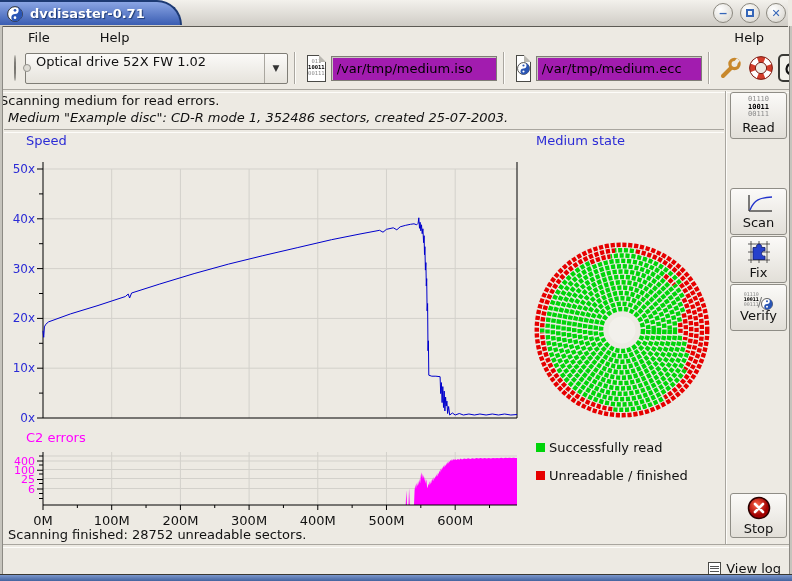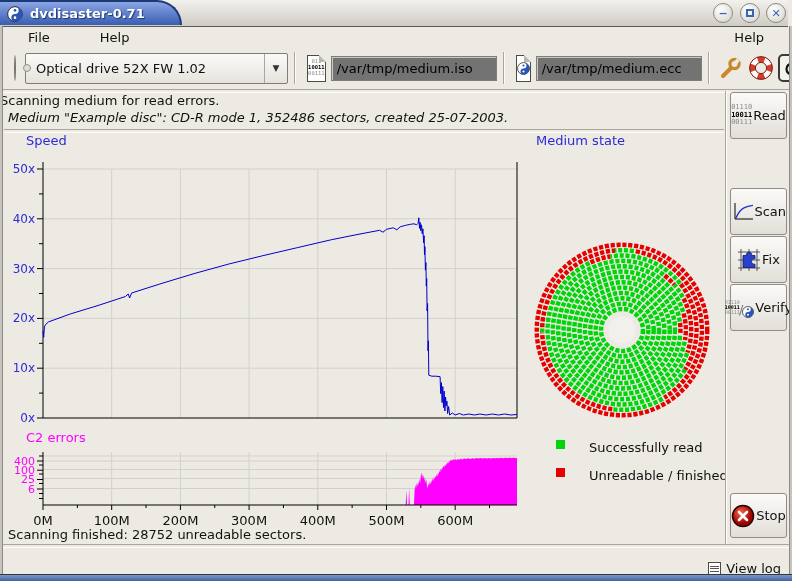--- a/index.html
+++ b/index.html
@@ -24,53 +24,53 @@
           background:linear-gradient(#7b97cc,#43639f);border-top:1px solid #3a3832;}
   
   .menubar{position:absolute;left:3px;right:3px;top:27px;height:20px;display:flex;align-items:center;font-size:13px;}
   .menu-item{padding:2px 25px;} .menu-spring{flex:1;}
   .toolbar{position:absolute;left:3px;right:3px;top:48px;height:40px;display:flex;align-items:center;}
   .tb-sep{width:2px;height:32px;margin:0 6px;border-left:1px solid #a9a69f;border-right:1px solid #fdfcf9;}
   .cd-icon{width:24px;height:24px;margin:0 9px 0 11px;border-radius:50%;
            background:radial-gradient(circle at 35% 30%,#fbfbfa,#b4b2ac);border:1px solid #77756f;position:relative;}
   .cd-icon::after{content:"";position:absolute;left:8px;top:8px;width:6px;height:6px;border-radius:50%;
                   background:#dedcd5;border:1px solid #96948e;}
-  .combo{height:29px;display:flex;align-items:center;background:linear-gradient(#fbfaf8,#e6e3dc);
+  .combo{height:29px;display:flex;align-items:flex-start;background:linear-gradient(#fbfaf8,#e6e3dc);
          border:1px solid #7f7d76;border-radius:2px;font-size:13px;gap:48px;}
   .combo-text{padding:0 10px;white-space:nowrap;}
   .combo-arrow{width:22px;align-self:stretch;border-left:1px solid #a9a69f;display:flex;align-items:center;justify-content:center;font-size:9px;color:#333;}
   .doc-icon{width:21px;height:27px;background:#fff;border:1px solid #4a4a46;box-sizing:border-box;
             margin:0 5px;display:flex;flex-direction:column;align-items:center;justify-content:center;position:relative;}
   .doc-icon::before{content:"";position:absolute;right:-1px;top:-1px;border-style:solid;border-width:0 7px 7px 0;
             border-color:#edeae3 #edeae3 #b9b7b0 #b9b7b0;}
   .binary{font-family:"DejaVu Sans Mono","Liberation Mono",monospace;line-height:1.05;text-align:center;}
   .binary .b0,.binary .b2{color:#8a8a8a;} .binary .b1{color:#000;font-weight:bold;}
   .doc-icon .binary{font-size:5.5px;}
-  .field{height:25px;width:166px;background:#737373;border:1px solid #7f7d76;box-shadow:inset 1px 1px 0 #c9c7c0;
+  .field{height:25px;width:166px;background:#a21caf;border:1px solid #7f7d76;box-shadow:inset 1px 1px 0 #c9c7c0;
          font-family:"DejaVu Sans","Liberation Sans",sans-serif;font-size:13px;padding:0 5px;box-sizing:border-box;}
   .tb-btn{width:28px;height:30px;display:flex;align-items:center;justify-content:center;margin:0 2px;}
   .power-box{width:24px;height:24px;border:2px solid #3a3a36;border-radius:5px;background:#f4f2ec;
              display:flex;align-items:center;justify-content:center;}
   
   .hgroove{position:absolute;height:2px;border-top:1px solid #a9a69f;border-bottom:1px solid #fdfcf9;box-sizing:content-box;}
   .vgroove{position:absolute;width:0;border-left:1px solid #a9a69f;border-right:1px solid #fdfcf9;}
   
   .status1{position:absolute;left:0;top:93px;font-size:13px;}
   .status2{position:absolute;left:8px;top:110px;font-size:13px;font-style:italic;}
   .chart-title{position:absolute;font-size:13px;color:#2b2bd6;}
   .c2-title{color:#ff00ff;}
   .finish{position:absolute;left:8px;top:527px;font-size:13px;}
   
   .legend{position:absolute;left:536px;top:440px;font-size:13px;}
-  .leg-row{display:flex;gap:24px;margin-bottom:13px;margin-left:20px;}
+  .leg-row{display:flex;align-items:center;gap:4px;margin-bottom:13px;}
   .swatch{width:9px;height:9px;display:inline-block;}
   
   .side-btn{position:absolute;left:730px;width:57px;height:47px;
             background:linear-gradient(#fbfaf8,#e2dfd8);border:1px solid #8f8d86;border-radius:3px;box-sizing:border-box;
-            display:flex;align-items:center;justify-content:center;font-size:13px;gap:1px;}
+            display:flex;flex-direction:column;align-items:center;justify-content:center;font-size:13px;gap:1px;}
   .side-btn .binary{font-size:7px;}
   .verify-ico{display:flex;align-items:center;}
   .verify-ico .binary{font-size:5px;}
   .verify-slash{color:#777;font-size:13px;margin:0 -1px;transform:translateY(2px);}
   .bottombar{position:absolute;left:3px;right:3px;top:554px;height:29px;display:flex;align-items:center;justify-content:flex-end;}
   .viewlog{display:flex;align-items:center;gap:5px;font-size:13px;padding:2px 8px 2px 4px;}
   .log-icon{width:13px;height:13px;background:#fff;border:1px solid #4a4a46;display:flex;flex-direction:column;justify-content:space-evenly;padding:1px;box-sizing:border-box;}
   .log-icon i{display:block;height:1px;background:#555;}
   svg{position:absolute;}
   svg text{font-family:"DejaVu Sans","Liberation Sans",sans-serif;}

